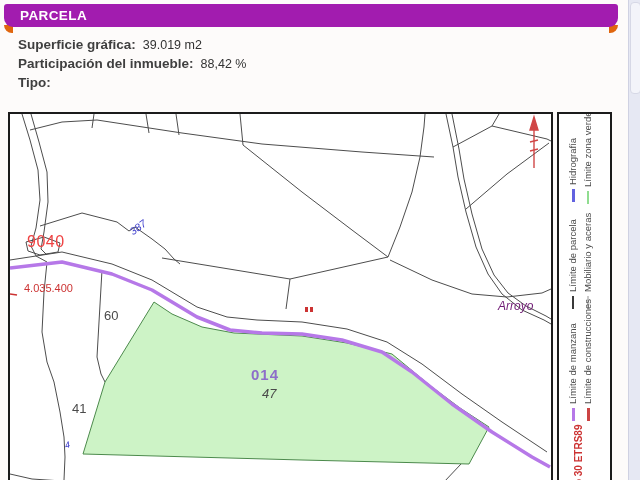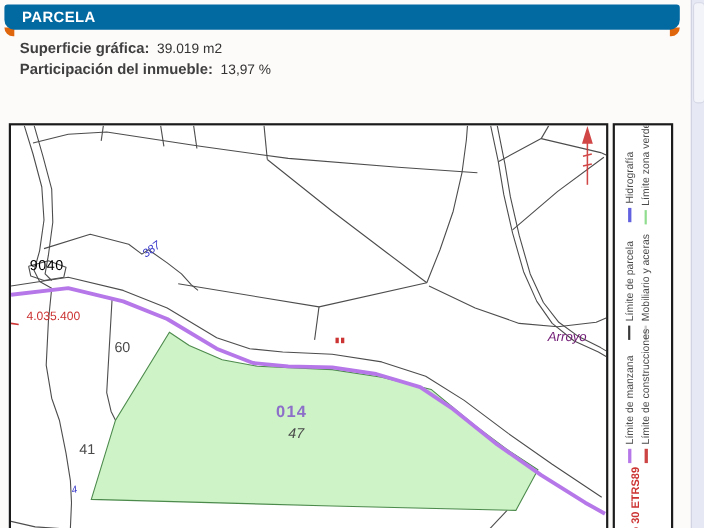--- a/index.html
+++ b/index.html
@@ -4,21 +4,21 @@
 <style>
   html,body{margin:0;padding:0;}
   body{
     width:640px;height:480px;overflow:hidden;position:relative;
     background:#fdfbfa;
     font-family:"Liberation Sans","DejaVu Sans",sans-serif;
   }
   
   .ribbon{
     position:absolute;left:4px;top:4px;width:614px;height:23px;
-    background:#0369a1;
+    background:#a21caf;
     border-radius:3px 3px 9px 9px;
     z-index:3;
   }
   .ribbon-title{
     position:absolute;left:16px;top:0;line-height:23px;
     color:#ffffff;font-size:13.5px;font-weight:bold;letter-spacing:.4px;
   }
   .ribbon-tail{position:absolute;width:9px;height:8px;background:#e0660e;top:25px;z-index:2;}
   .ribbon-tail.left{left:4px;border-radius:0 0 0 9px;}
   .ribbon-tail.right{left:609px;border-radius:0 0 9px 0;}
@@ -27,21 +27,21 @@
   .info-row{height:19px;line-height:19px;white-space:nowrap;}
   .info-label{font-weight:bold;font-size:13.5px;color:#3f3f3f;}
   .info-value{font-size:12.5px;color:#333;margin-left:7px;margin-top:30px;}
   
   .map-frame{
     position:absolute;left:8px;top:112px;width:541px;height:372px;
     border:2px solid #1b1b1b;background:#ffffff;overflow:hidden;
   }
   .map-frame svg{position:absolute;left:0;top:0;}
   .map-label{position:absolute;white-space:nowrap;color:#4a4a4a;}
-  .lbl-block{left:17px;top:119px;font-size:13px;letter-spacing:.5px;color:#000000;}
+  .lbl-block{left:17px;top:119px;font-size:16px;letter-spacing:.5px;color:#ef4444;}
   .lbl-stream{left:119px;top:107px;font-size:10.5px;font-style:italic;color:#3b3bcc;transform:rotate(-36deg);}
   .lbl-grid{left:14px;top:168px;font-size:11px;color:#cc3333;}
   .lbl-p40{left:94px;top:194px;font-size:13px;}
   .lbl-p41{left:62px;top:287px;font-size:13px;}
   .lbl-p41b{left:55px;top:326px;font-size:9px;font-style:italic;color:#3b3bcc;transform:rotate(-15deg);}
   .lbl-code{left:241px;top:252px;font-size:15px;font-weight:bold;letter-spacing:1px;color:#8d6ec9;}
   .lbl-p47{left:252px;top:272px;font-size:13px;font-style:italic;}
   .lbl-arroyo{left:488px;top:185px;font-size:12px;font-style:italic;color:#701a75;}
   
   .legend-frame{
@@ -75,21 +75,24 @@
 <div class="ribbon-tail right"></div>
 <div class="ribbon">
   <span class="ribbon-title">PARCELA</span>
 </div>
 
 <div class="info">
   <div class="info-row">
     <span class="info-label">Superficie gráfica:</span><span class="info-value">39.019 m2</span>
   </div>
   <div class="info-row">
-    <span class="info-label">Participación del inmueble:</span><span class="info-value">13,97 %</span>
+    <span class="info-label">Participación del inmueble:</span><span class="info-value">88,42 %</span>
+  </div>
+  <div class="info-row">
+    <span class="info-label">Tipo:</span><span class="info-value"></span>
   </div>
 </div>
 
 <div class="map-frame">
   <svg width="541" height="372" viewBox="0 0 541 372">
     <g stroke="#4d4d4d" stroke-width="1" fill="none" stroke-linejoin="round">
       <polyline points="20,16 52,8 87,6 172,19 252,30 352,38 424,43"></polyline>
       <polyline points="84,0 82,14"></polyline>
       <polyline points="136,0 139,19"></polyline>
       <polyline points="166,0 169,21"></polyline>

